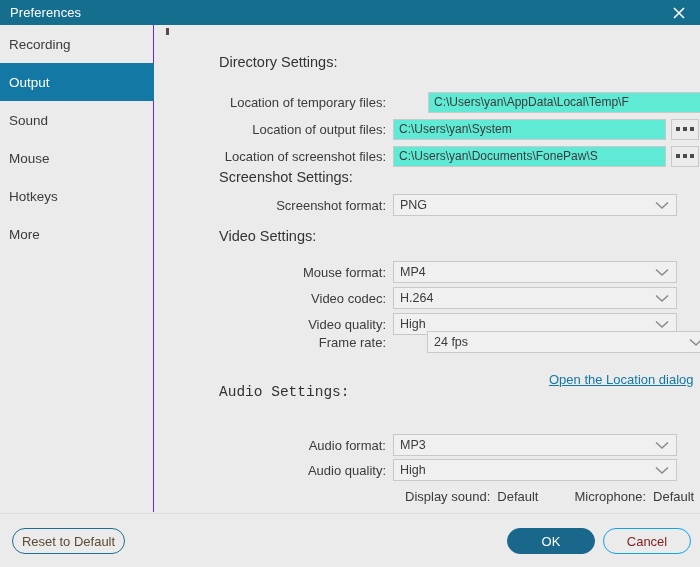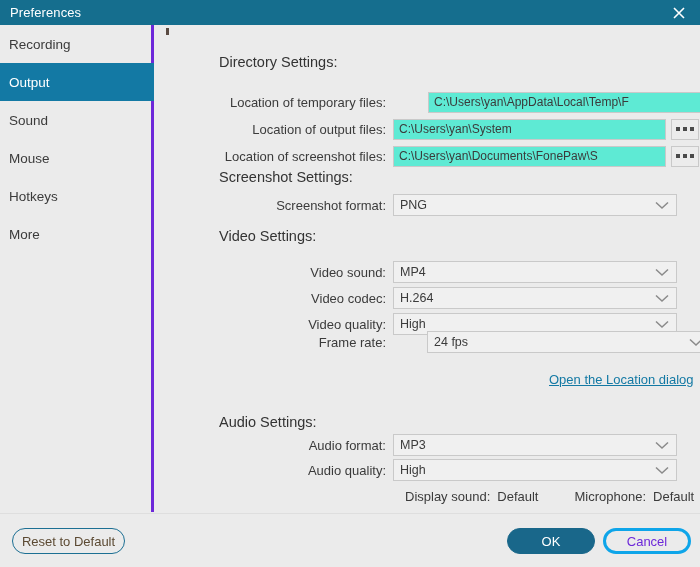--- a/index.html
+++ b/index.html
@@ -52,21 +52,21 @@
   }
   .close-btn svg { display: block; }
 
   
   .sidebar {
     position: absolute;
     top: 25px; left: 0;
     width: 154px;
     height: 487px;
     background: #ebebeb;
-    border-right: 3px solid #6d28d9;
+    border-right: 1px solid #6d28d9;
     box-sizing: border-box;
   }
   .side-item {
     height: 38px;
     display: flex;
     align-items: center;
     padding-left: 9px;
     font-size: 13.5px;
     color: #3b3b3b;
     cursor: pointer;
@@ -234,22 +234,22 @@
     left: 507px; top: 14px;
     width: 88px;
     background: #19678a;
     border: 1px solid #19678a;
     color: #ffffff;
   }
   .btn-cancel {
     left: 603px; top: 14px;
     width: 88px;
     background: #ebebeb;
-    border: 3px solid #0ea5e9;
-    color: #6d28d9;
+    border: 1px solid #0ea5e9;
+    color: #7f1d1d;
   }
 </style>
 </head>
 <body>
 
 <div class="window">
 
   <div class="titlebar">
     <div class="titlebar-title">Preferences</div>
     <div class="close-btn">
@@ -345,21 +345,21 @@
         <span>PNG</span>
         <svg class="chev" width="14" height="9" viewBox="0 0 14 9">
           <path d="M1 1.5 L7 7 L13 1.5" stroke="#8a8a8a" stroke-width="1.5" fill="none"></path>
         </svg>
       </div>
     </div>
 
     <div class="section-title" style="top:203px;">Video Settings:</div>
 
     <div class="row" style="top:236px;">
-      <div class="row-label">Video sound:</div>
+      <div class="row-label">Mouse format:</div>
       <div class="select">
         <span>MP4</span>
         <svg class="chev" width="14" height="9" viewBox="0 0 14 9">
           <path d="M1 1.5 L7 7 L13 1.5" stroke="#8a8a8a" stroke-width="1.5" fill="none"></path>
         </svg>
       </div>
     </div>
 
     <div class="row" style="top:262px;">
       <div class="row-label">Video codec:</div>
@@ -386,21 +386,21 @@
       <div class="select">
         <span>24 fps</span>
         <svg class="chev" width="14" height="9" viewBox="0 0 14 9">
           <path d="M1 1.5 L7 7 L13 1.5" stroke="#8a8a8a" stroke-width="1.5" fill="none"></path>
         </svg>
       </div>
     </div>
 
     <div class="link" style="top:347px; left:394px;">Open the Location dialog</div>
 
-    <div class="section-title" style="top:389px;">Audio Settings:</div>
+    <div class="section-title" style="top:359px;font-family:Liberation Mono, monospace;">Audio Settings:</div>
 
     <div class="row" style="top:409px;">
       <div class="row-label">Audio format:</div>
       <div class="select">
         <span>MP3</span>
         <svg class="chev" width="14" height="9" viewBox="0 0 14 9">
           <path d="M1 1.5 L7 7 L13 1.5" stroke="#8a8a8a" stroke-width="1.5" fill="none"></path>
         </svg>
       </div>
     </div>

